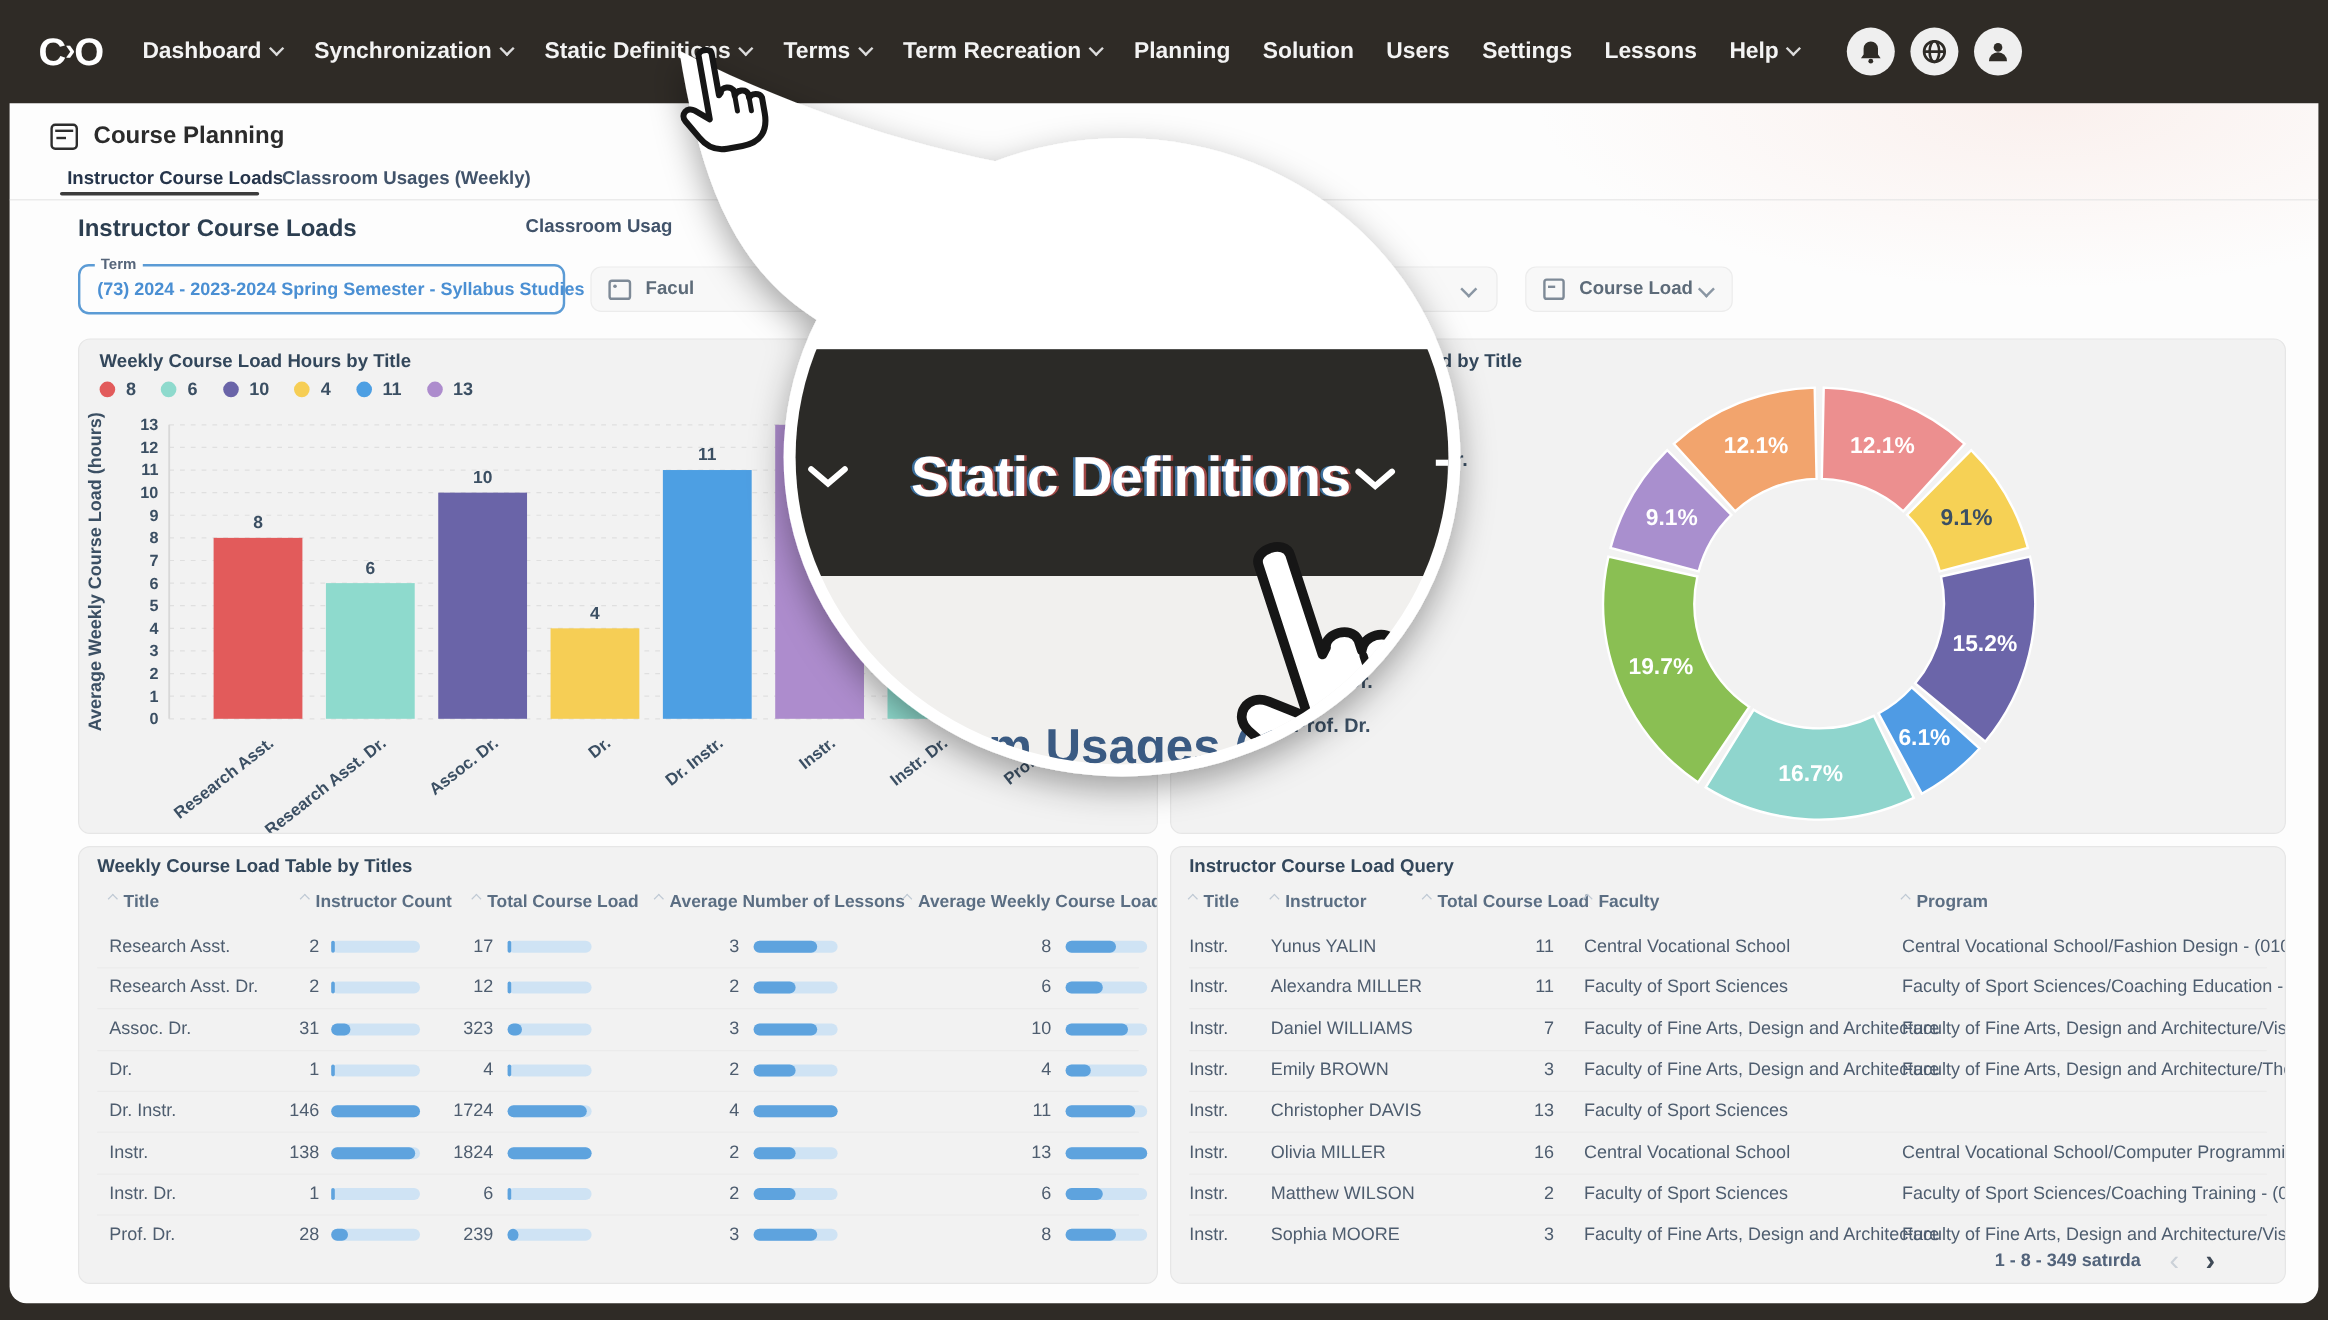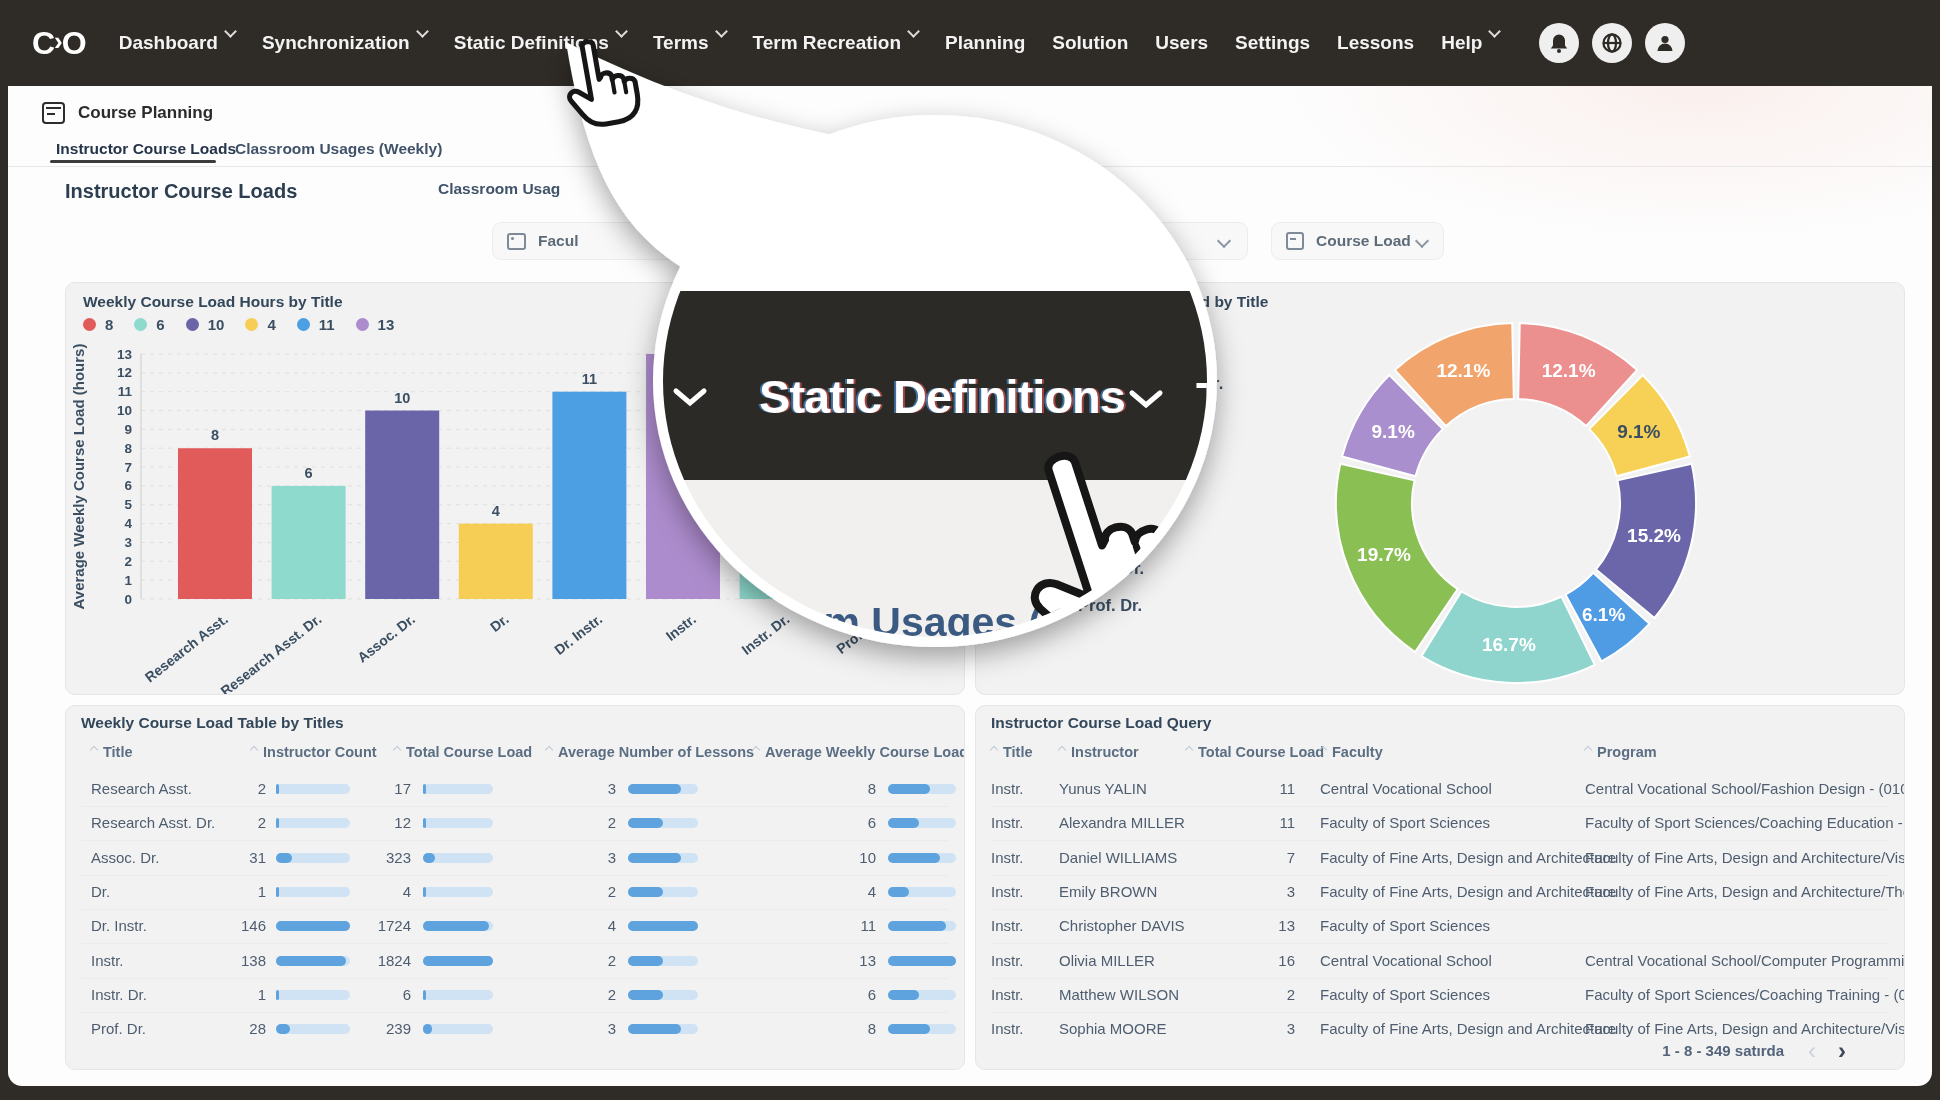--- a/index.html
+++ b/index.html
@@ -2,32 +2,32 @@
 <html><head>
 <meta charset="utf-8">
 <style>
   html,body{margin:0;padding:0}
   body{width:1940px;height:1100px;background:#2f2b26;font-family:"Liberation Sans",sans-serif;overflow:hidden;position:relative}
   .abs{position:absolute}
   
   .nav{position:absolute;left:8px;top:0;right:8px;height:86px;display:flex;align-items:center;padding:0 24px;box-sizing:border-box}
   .logo{color:#fff;font-weight:800;font-size:32px;letter-spacing:-2px;margin-right:34px;display:flex;align-items:center}
   .logo .mid{font-size:26px;margin:0 1px 4px 1px;font-weight:800}
-  .nav-item{color:#f3f3f3;font-weight:700;font-size:19px;display:flex;gap:8px;margin-right:27px;cursor:pointer;white-space:nowrap}
+  .nav-item{color:#f3f3f3;font-weight:700;font-size:19px;display:flex;align-items:center;gap:8px;margin-right:27px;cursor:pointer;white-space:nowrap}
   .caret{width:7px;height:7px;border-right:2.5px solid #dcdcdc;border-bottom:2.5px solid #dcdcdc;transform:rotate(45deg);margin-top:-5px}
   .badge{margin-left:auto;border:1.5px solid #5fbe7e;color:#6fca8c;font-size:17px;font-weight:700;padding:10px 17px;border-radius:8px;white-space:nowrap}
   .navicon{width:40px;height:40px;border-radius:50%;background:#efefef;display:flex;align-items:center;justify-content:center;margin-left:13px;cursor:pointer}
   
   .page{position:absolute;left:8px;top:86px;width:1924px;height:1000px;background:#fdfdfd;border-radius:0 0 14px 14px;overflow:hidden}
   .page::before{content:"";position:absolute;inset:0;background:radial-gradient(600px 220px at 88% 0%,rgba(242,206,196,.28),rgba(255,255,255,0) 70%);pointer-events:none}
   .pagehead{position:absolute;left:34px;top:16px;display:flex;align-items:center;gap:13px}
   .calicon{width:19px;height:18px;border:2.4px solid #2d2d2d;border-radius:4px;position:relative}
   .calicon::before{content:"";position:absolute;left:2px;right:2px;top:3px;height:2.4px;background:#2d2d2d}
   .calicon::after{content:"";position:absolute;left:3px;top:9px;width:8px;height:2.2px;background:#2d2d2d}
-  .pagetitle{font-size:17px;font-weight:700;color:#2b2b2b}
+  .pagetitle{font-size:20px;font-weight:700;color:#2b2b2b}
   .tab{position:absolute;top:54px;font-size:15.5px;color:#41536a;font-weight:600;cursor:pointer;white-space:nowrap}
   .tab.active{color:#25344a;font-weight:700}
   .tab-underline{position:absolute;top:74px;height:3px;background:#3c3c3c;border-radius:2px}
   .hdiv{position:absolute;left:0;right:0;top:80px;height:1px;background:#e7e7e7}
   .secttitle{position:absolute;left:57px;top:94px;font-size:20px;font-weight:700;color:#2c3e50}
   
   .fieldset{position:absolute;border:2px solid #5b9bd5;border-radius:9px;box-sizing:border-box;display:flex;align-items:center}
   .fieldset .flabel{position:absolute;top:-9px;left:12px;background:#fdfdfd;padding:0 5px;font-size:12.5px;color:#56657a;font-weight:600}
   .chipval{color:#4a8fd3;font-weight:700;font-size:15px;margin-left:14px;white-space:nowrap}
   .chipx{color:#4a8fd3;font-size:15px;margin-left:12px;cursor:pointer;font-weight:400}
@@ -142,20 +142,25 @@
   <div id="tabs">
       <div class="tab active" style="left: 48px;">Instructor Course Loads</div>
       <div class="tab" style="left: 227px;">Classroom Usages (Weekly)</div>
       <div class="tab" style="left: 430px; margin-top: 40px;">Classroom Usag</div>
     </div>
   <div class="tab-underline" id="tabline" style="left: 42px; width: 166px;"></div>
   <div class="hdiv"></div>
 
   <div class="secttitle">Instructor Course Loads</div>
 
+  <div class="fieldset" style="left:57px;top:134px;width:406px;height:42px">
+    <span class="flabel">Term</span>
+    <span class="chipval">(73) 2024 - 2023-2024 Spring Semester - Syllabus Studies</span>
+    <span class="chipx">×</span>
+  </div>
   <div class="selbtn" style="left:484px;top:136px;width:756px;height:38px">
     <span class="tagicon"></span>
     <span class="lbl">Facul</span>
     <span class="selchev" style="right:18px"></span>
   </div>
   <div class="selbtn" style="left:1263px;top:136px;width:173px;height:38px">
     <span class="sqicon"></span>
     <span class="lbl">Course Load</span>
     <span class="selchev" style="right:16px"></span>
   </div>

